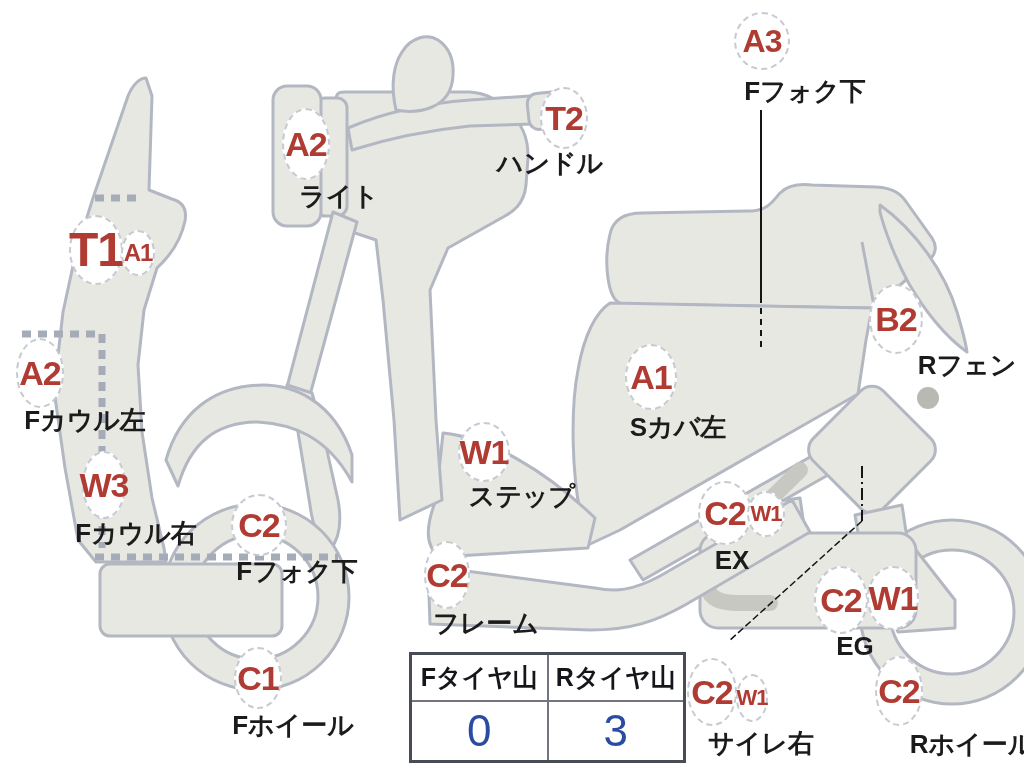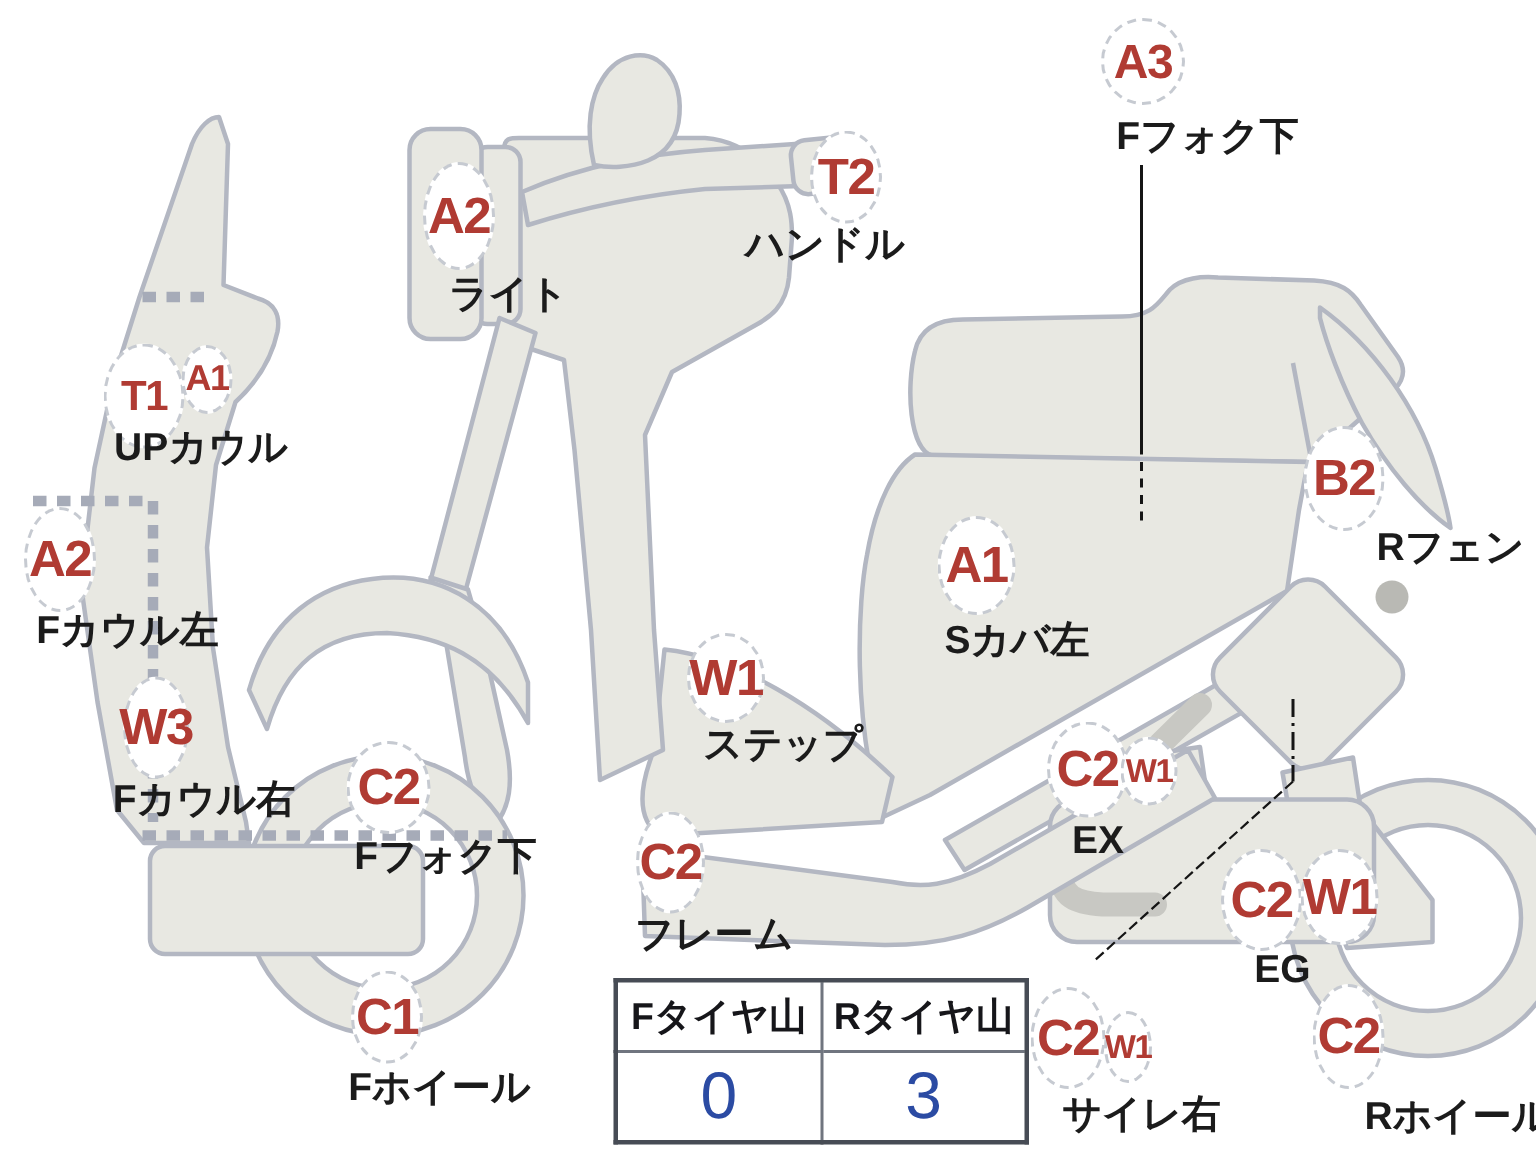--- a/index.html
+++ b/index.html
@@ -104,35 +104,34 @@
     </g>
   </svg>
 
   <div id="markers">
       <div class="badge" style="left: 734px; top: 12px; width: 56px; height: 58px; font-size: 32px;">A3</div>
       <div class="marker-label" style="left: 805px; top: 91px;">Fフォク下</div>
       <div class="badge" style="left: 497px; top: 87px; width: 48px; height: 62px; font-size: 34px; margin-left: 43px;">T2</div>
       <div class="marker-label" style="left: 550px; top: 163px;">ハンドル</div>
       <div class="badge" style="left: 282px; top: 108px; width: 48px; height: 72px; font-size: 34px;">A2</div>
       <div class="marker-label" style="left: 339px; top: 196px;">ライト</div>
-      <div class="badge" style="left: 69px; top: 229px; width: 54px; height: 70px; font-size: 28px;">T1</div>
+      <div class="badge" style="left: 69px; top: 215px; width: 54px; height: 70px; font-size: 48px;">T1</div>
       <div class="badge" style="left: 121px; top: 230px; width: 34px; height: 46px; font-size: 24px;">A1</div>
-      <div class="marker-label" style="left: 134px; top: 298px;">UPカウル</div>
       <div class="badge" style="left: 16px; top: 338px; width: 48px; height: 70px; font-size: 34px;">A2</div>
       <div class="marker-label" style="left: 85px; top: 420px;">Fカウル左</div>
       <div class="badge" style="left: 82px; top: 451px; width: 44px; height: 68px; font-size: 34px;">W3</div>
       <div class="marker-label" style="left: 136px; top: 533px;">Fカウル右</div>
       <div class="badge" style="left: 231px; top: 494px; width: 56px; height: 62px; font-size: 34px;">C2</div>
       <div class="marker-label" style="left: 297px; top: 571px;">Fフォク下</div>
       <div class="badge" style="left: 234px; top: 647px; width: 48px; height: 62px; font-size: 34px; text-align: center;">C1</div>
       <div class="marker-label" style="left: 293px; top: 725px;">Fホイール</div>
       <div class="badge" style="left: 458px; top: 422px; width: 52px; height: 60px; font-size: 34px;">W1</div>
       <div class="marker-label" style="left: 522px; top: 496px;">ステップ</div>
       <div class="badge" style="left: 424px; top: 541px; width: 46px; height: 68px; font-size: 34px;">C2</div>
-      <div class="marker-label" style="left: 476px; top: 623px;">フレーム</div>
+      <div class="marker-label" style="left: 486px; top: 623px;">フレーム</div>
       <div class="badge" style="left: 625px; top: 344px; width: 52px; height: 66px; font-size: 34px;">A1</div>
       <div class="marker-label" style="left: 678px; top: 427px;">Sカバ左</div>
       <div class="badge" style="left: 869px; top: 284px; width: 54px; height: 70px; font-size: 34px;">B2</div>
       <div class="marker-label" style="left: 967px; top: 365px;">Rフェン</div>
       <div class="badge" style="left: 698px; top: 481px; width: 54px; height: 64px; font-size: 34px;">C2</div>
       <div class="badge" style="left: 747px; top: 491px; width: 38px; height: 46px; font-size: 22px;">W1</div>
       <div class="marker-label" style="left: 732px; top: 560px;">EX</div>
       <div class="badge" style="left: 814px; top: 566px; width: 54px; height: 68px; font-size: 34px;">C2</div>
       <div class="badge" style="left: 867px; top: 566px; width: 52px; height: 64px; font-size: 34px;">W1</div>
       <div class="marker-label" style="left: 855px; top: 646px;">EG</div>

